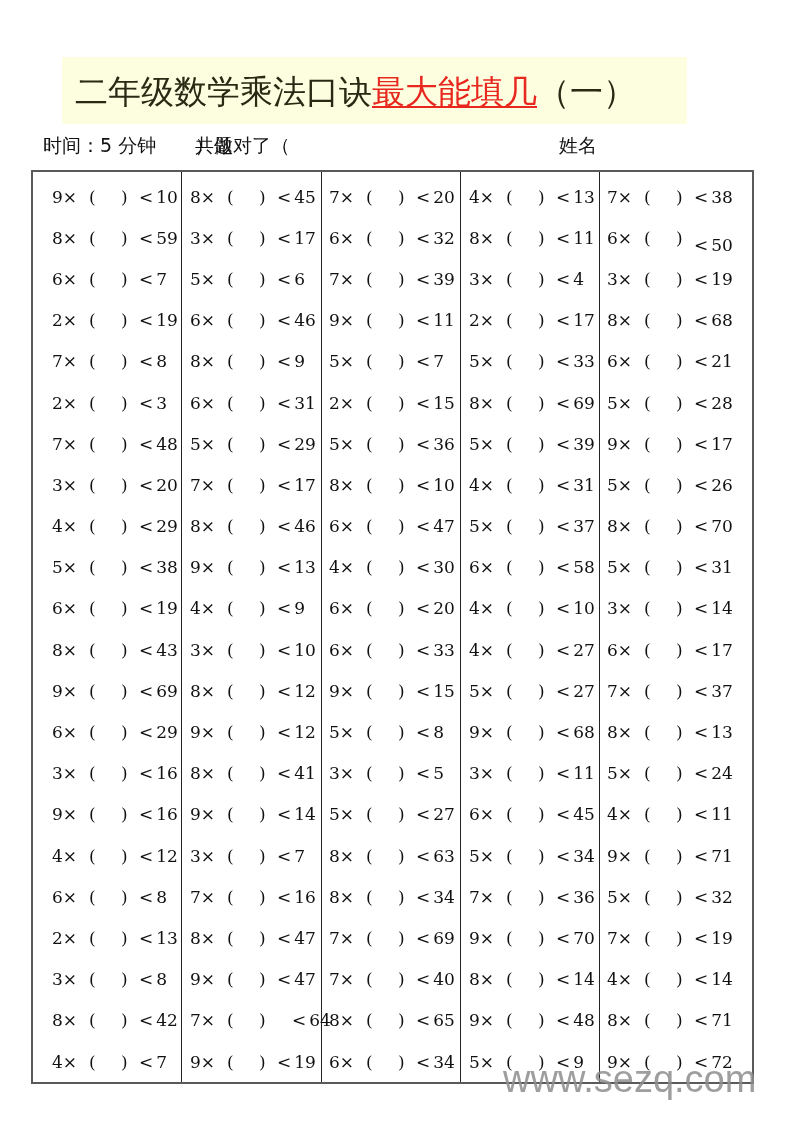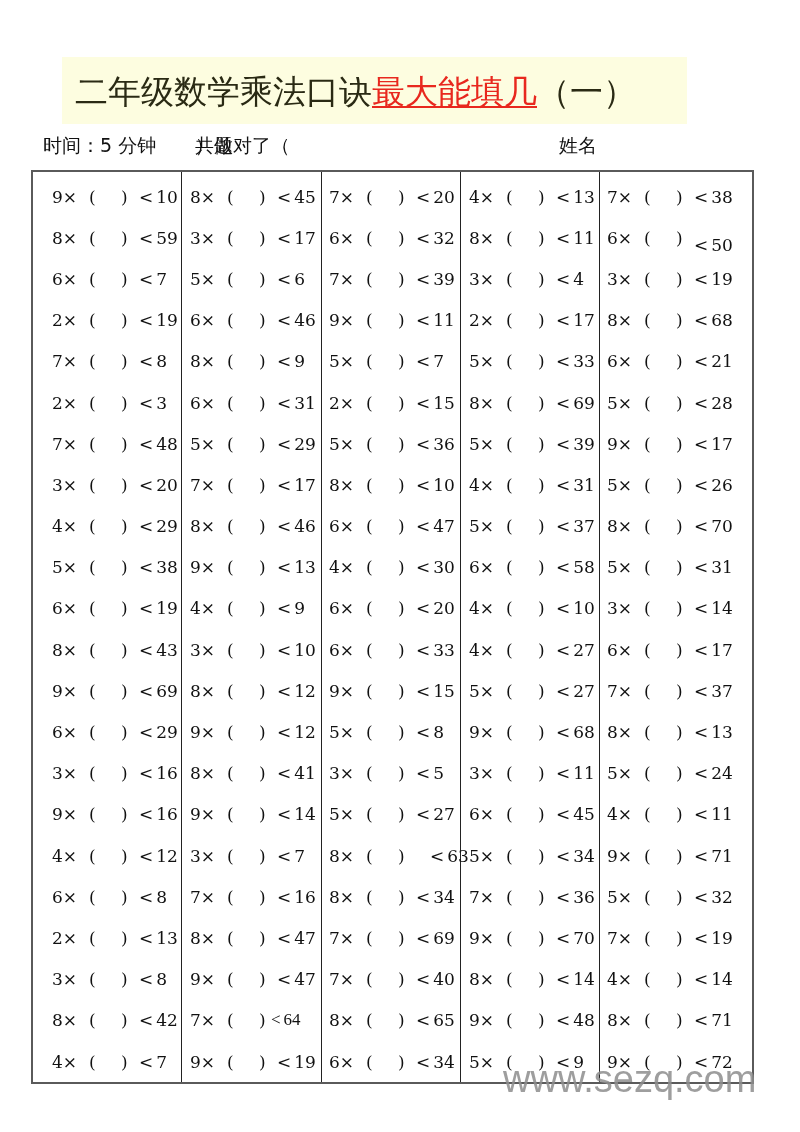--- a/index.html
+++ b/index.html
@@ -297,21 +297,21 @@
       <div class="problem">
         <span class="lhs" style="left: 8px;">9×</span>
         <span class="po" style="left: 45px;">(</span>
         <span class="pc" style="left: 77px;">)</span>
         <span class="rhs" style="left: 95px;"><span>&lt;</span><span style="margin-left: 3px;">47</span></span>
       </div>
       <div class="problem">
         <span class="lhs" style="left: 8px;">7×</span>
         <span class="po" style="left: 45px;">(</span>
         <span class="pc" style="left: 77px;">)</span>
-        <span class="rhs" style="left: 89px; font-family: Liberation Serif, serif;"><span>&lt;</span><span style="margin-left: 3px;">64</span></span>
+        <span class="rhs" style="left: 110px;"><span>&lt;</span><span style="margin-left: 3px;">64</span></span>
       </div>
       <div class="problem">
         <span class="lhs" style="left: 8px;">9×</span>
         <span class="po" style="left: 45px;">(</span>
         <span class="pc" style="left: 77px;">)</span>
         <span class="rhs" style="left: 95px;"><span>&lt;</span><span style="margin-left: 3px;">19</span></span>
       </div>
     </div>
   <div class="col" style="width:139px">
       <div class="problem">
@@ -407,21 +407,21 @@
       <div class="problem">
         <span class="lhs" style="left: 7px;">5×</span>
         <span class="po" style="left: 44px;">(</span>
         <span class="pc" style="left: 76px;">)</span>
         <span class="rhs" style="left: 94px;"><span>&lt;</span><span style="margin-left: 3px;">27</span></span>
       </div>
       <div class="problem">
         <span class="lhs" style="left: 7px;">8×</span>
         <span class="po" style="left: 44px;">(</span>
         <span class="pc" style="left: 76px;">)</span>
-        <span class="rhs" style="left: 108px;"><span>&lt;</span><span style="margin-left: 3px;">63</span></span>
+        <span class="rhs" style="left: 94px;"><span>&lt;</span><span style="margin-left: 3px;">63</span></span>
       </div>
       <div class="problem">
         <span class="lhs" style="left: 7px;">8×</span>
         <span class="po" style="left: 44px;">(</span>
         <span class="pc" style="left: 76px;">)</span>
         <span class="rhs" style="left: 94px;"><span>&lt;</span><span style="margin-left: 3px;">34</span></span>
       </div>
       <div class="problem">
         <span class="lhs" style="left: 7px;">7×</span>
         <span class="po" style="left: 44px;">(</span>

